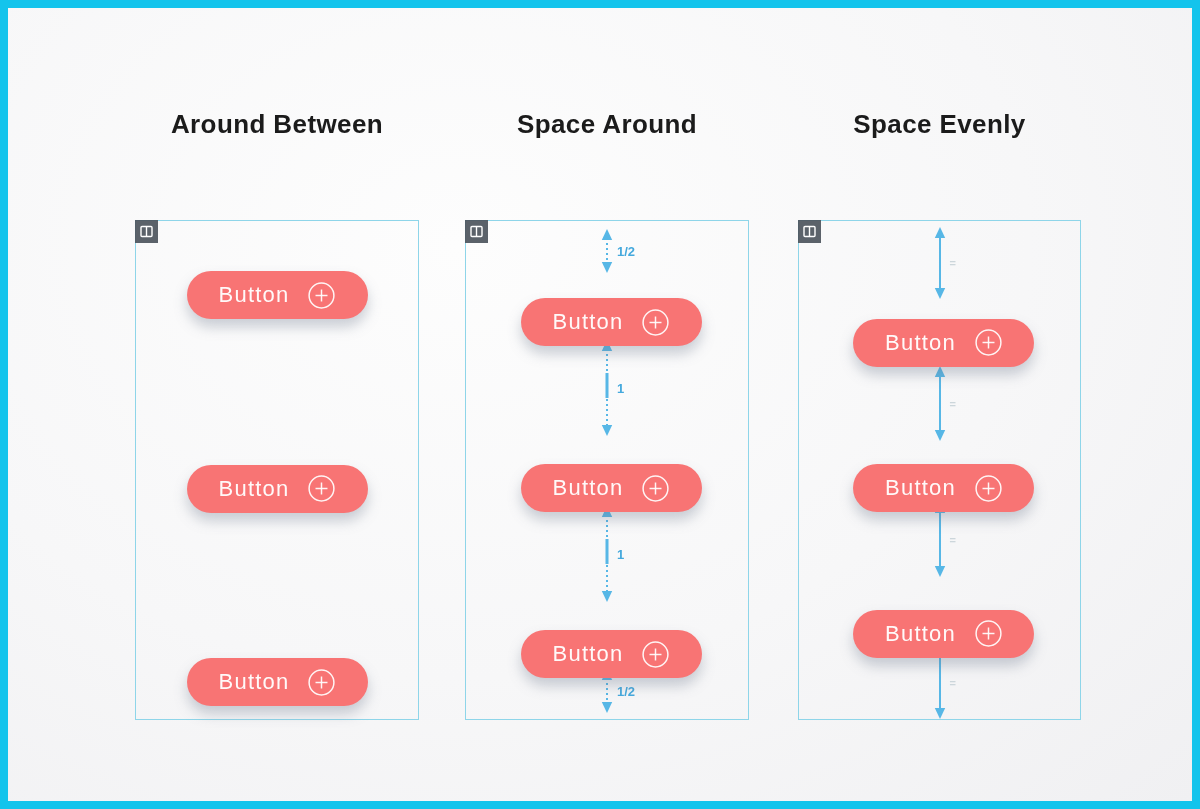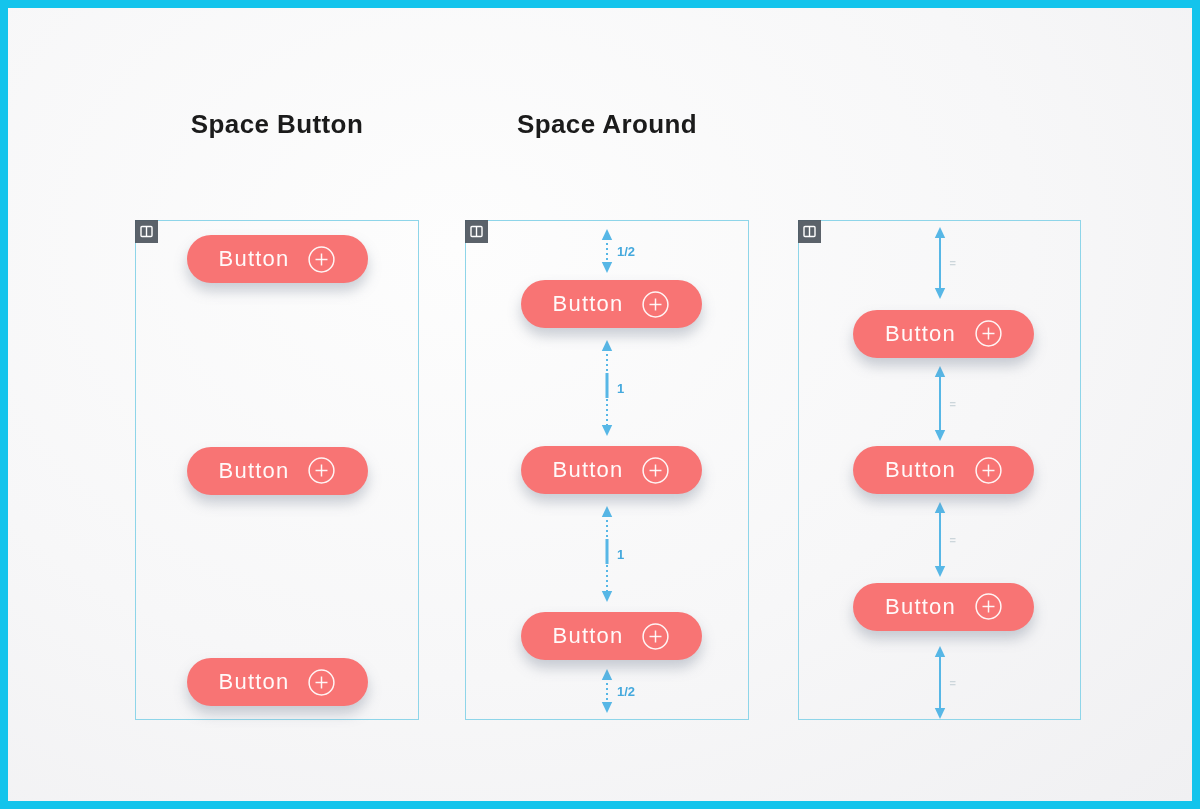--- a/index.html
+++ b/index.html
@@ -40,20 +40,21 @@
   }
 
   .pill {
     position:relative; z-index:2;
     width:181px; height:48px; border:none; border-radius:24px;
     background:#f87474;
     box-shadow:0 8px 13px rgba(110,120,140,.35);
     display:flex; align-items:center; justify-content:center; gap:19px;
     color:rgba(255,255,255,.96); font-family:"Liberation Sans", sans-serif;
     cursor:pointer;
+    margin-top:36px;
   }
   .pill-label { font-size:22px; font-weight:400; letter-spacing:1.2px; }
 
   .arrow { position:absolute; left:50%; transform:translateX(-50%); width:14px; z-index:1; }
   .alabel {
     position:absolute; left:17px; top:50%; transform:translateY(-50%);
     font-weight:700; white-space:nowrap;
   }
   .alabel.blue { color:#45a9dd; font-size:13px; }
   .alabel.gray { color:#ccd6db; font-size:11px; }
@@ -70,21 +71,21 @@
   .c3a4 { top:425px; height:73px; }
 
   svg { display:block; }
 </style>
 </head>
 <body>
 
 <div class="page">
 
   <div class="col col1">
-    <h2 class="heading">Space Button</h2>
+    <h2 class="heading">Around Between</h2>
     <div class="box between">
       <span class="badge">
         <svg width="13" height="13" viewBox="0 0 13 13">
           <rect x="1" y="1.5" width="11" height="10" rx="1" fill="none" stroke="#ffffff" stroke-width="1.4"></rect>
           <line x1="6.5" y1="1.5" x2="6.5" y2="11.5" stroke="#ffffff" stroke-width="1.4"></line>
         </svg>
       </span>
       <button class="pill">
         <span class="pill-label">Button</span>
         <svg width="27" height="27" viewBox="0 0 27 27">
@@ -178,20 +179,21 @@
         <svg width="27" height="27" viewBox="0 0 27 27">
           <circle cx="13.5" cy="13.5" r="12.4" fill="none" stroke="rgba(255,255,255,.92)" stroke-width="1.5"></circle>
           <line x1="13.5" y1="7.5" x2="13.5" y2="19.5" stroke="rgba(255,255,255,.92)" stroke-width="1.5"></line>
           <line x1="7.5" y1="13.5" x2="19.5" y2="13.5" stroke="rgba(255,255,255,.92)" stroke-width="1.5"></line>
         </svg>
       </button>
     </div>
   </div>
 
   <div class="col col3">
+    <h2 class="heading">Space Evenly</h2>
     <div class="box evenly">
       <span class="badge">
         <svg width="13" height="13" viewBox="0 0 13 13">
           <rect x="1" y="1.5" width="11" height="10" rx="1" fill="none" stroke="#ffffff" stroke-width="1.4"></rect>
           <line x1="6.5" y1="1.5" x2="6.5" y2="11.5" stroke="#ffffff" stroke-width="1.4"></line>
         </svg>
       </span>
 
       <div class="arrow c3a1">
         <svg width="14" height="72" viewBox="0 0 14 72">

